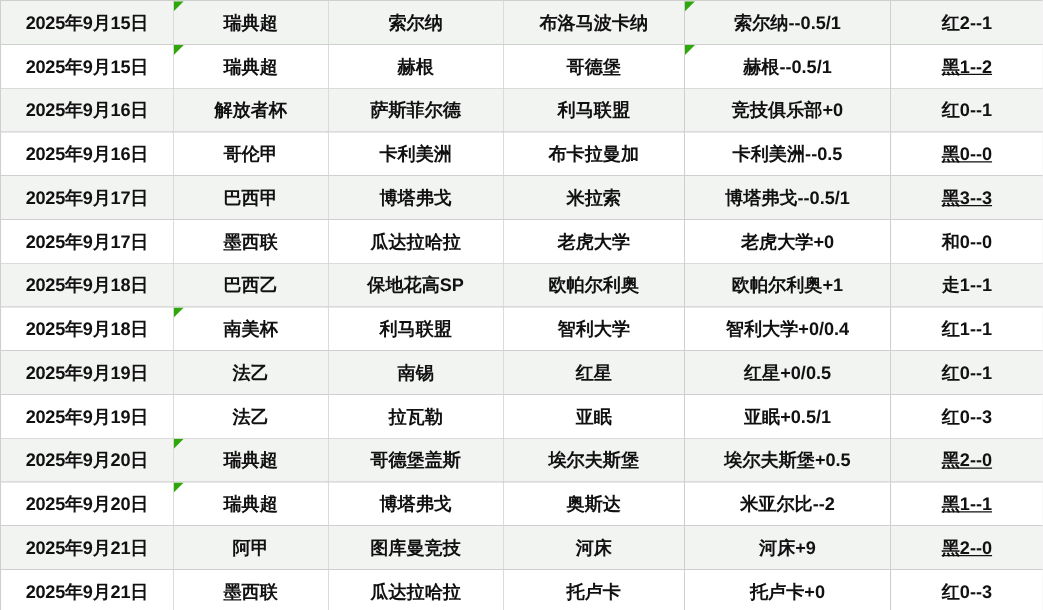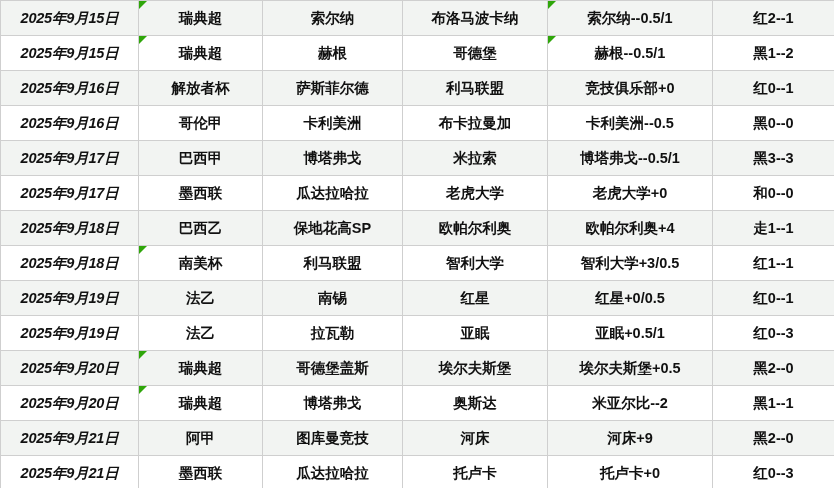--- a/index.html
+++ b/index.html
@@ -34,21 +34,21 @@
   col.c-date   { width: 138px; }
   col.c-league { width: 124px; }
   col.c-home   { width: 140px; }
   col.c-away   { width: 145px; }
   col.c-hand   { width: 165px; }
   col.c-score  { width: 122px; }
 
   tr.alt td { background: #f2f4f2; }
   tr.plain td { background: #ffffff; }
 
-  td.date-cell { font-size: 13.5px; letter-spacing: -0.2px; font-style: italic; }
+  td.date-cell { font-size: 13.5px; letter-spacing: -0.2px; }
   td.league-cell { font-size: 15px; }
   td.team-cell { font-size: 15px; }
   td.hand-cell { font-size: 14.5px; }
   td.score-cell { font-size: 14.5px; }
 
   
   td.flagged::before {
     content: "";
     position: absolute;
     top: 0;
@@ -63,21 +63,21 @@
     content: "";
     position: absolute;
     top: 0;
     left: 0;
     width: 0;
     height: 0;
     border-top: 8px solid #2fa60a;
     border-right: 8px solid transparent;
   }
   .score-red { color: #cc0000; margin-top: 24px; }
-  .score-black { color: #111111; }
+  .score-black { color: #111111; text-decoration: underline; }
   .score-other { color: #111111; }
 </style>
 </head>
 <body>
 
 <table class="match-table">
   <colgroup>
     <col class="c-date">
     <col class="c-league">
     <col class="c-home">
@@ -132,29 +132,29 @@
         <td class="team-cell">瓜达拉哈拉</td>
         <td class="team-cell">老虎大学</td>
         <td class="hand-cell">老虎大学+0</td>
         <td class="score-cell score-other">和0--0</td>
       </tr>
       <tr class="alt">
         <td class="date-cell">2025年9月18日</td>
         <td class="league-cell">巴西乙</td>
         <td class="team-cell">保地花高SP</td>
         <td class="team-cell">欧帕尔利奥</td>
-        <td class="hand-cell">欧帕尔利奥+4</td>
+        <td class="hand-cell">欧帕尔利奥+1</td>
         <td class="score-cell score-other">走1--1</td>
       </tr>
       <tr class="plain">
         <td class="date-cell">2025年9月18日</td>
         <td class="league-cell flagged">南美杯</td>
         <td class="team-cell">利马联盟</td>
         <td class="team-cell">智利大学</td>
-        <td class="hand-cell">智利大学+3/0.5</td>
+        <td class="hand-cell">智利大学+0/0.4</td>
         <td class="score-cell score-red">红1--1</td>
       </tr>
       <tr class="alt">
         <td class="date-cell">2025年9月19日</td>
         <td class="league-cell">法乙</td>
         <td class="team-cell">南锡</td>
         <td class="team-cell">红星</td>
         <td class="hand-cell">红星+0/0.5</td>
         <td class="score-cell score-red">红0--1</td>
       </tr>

